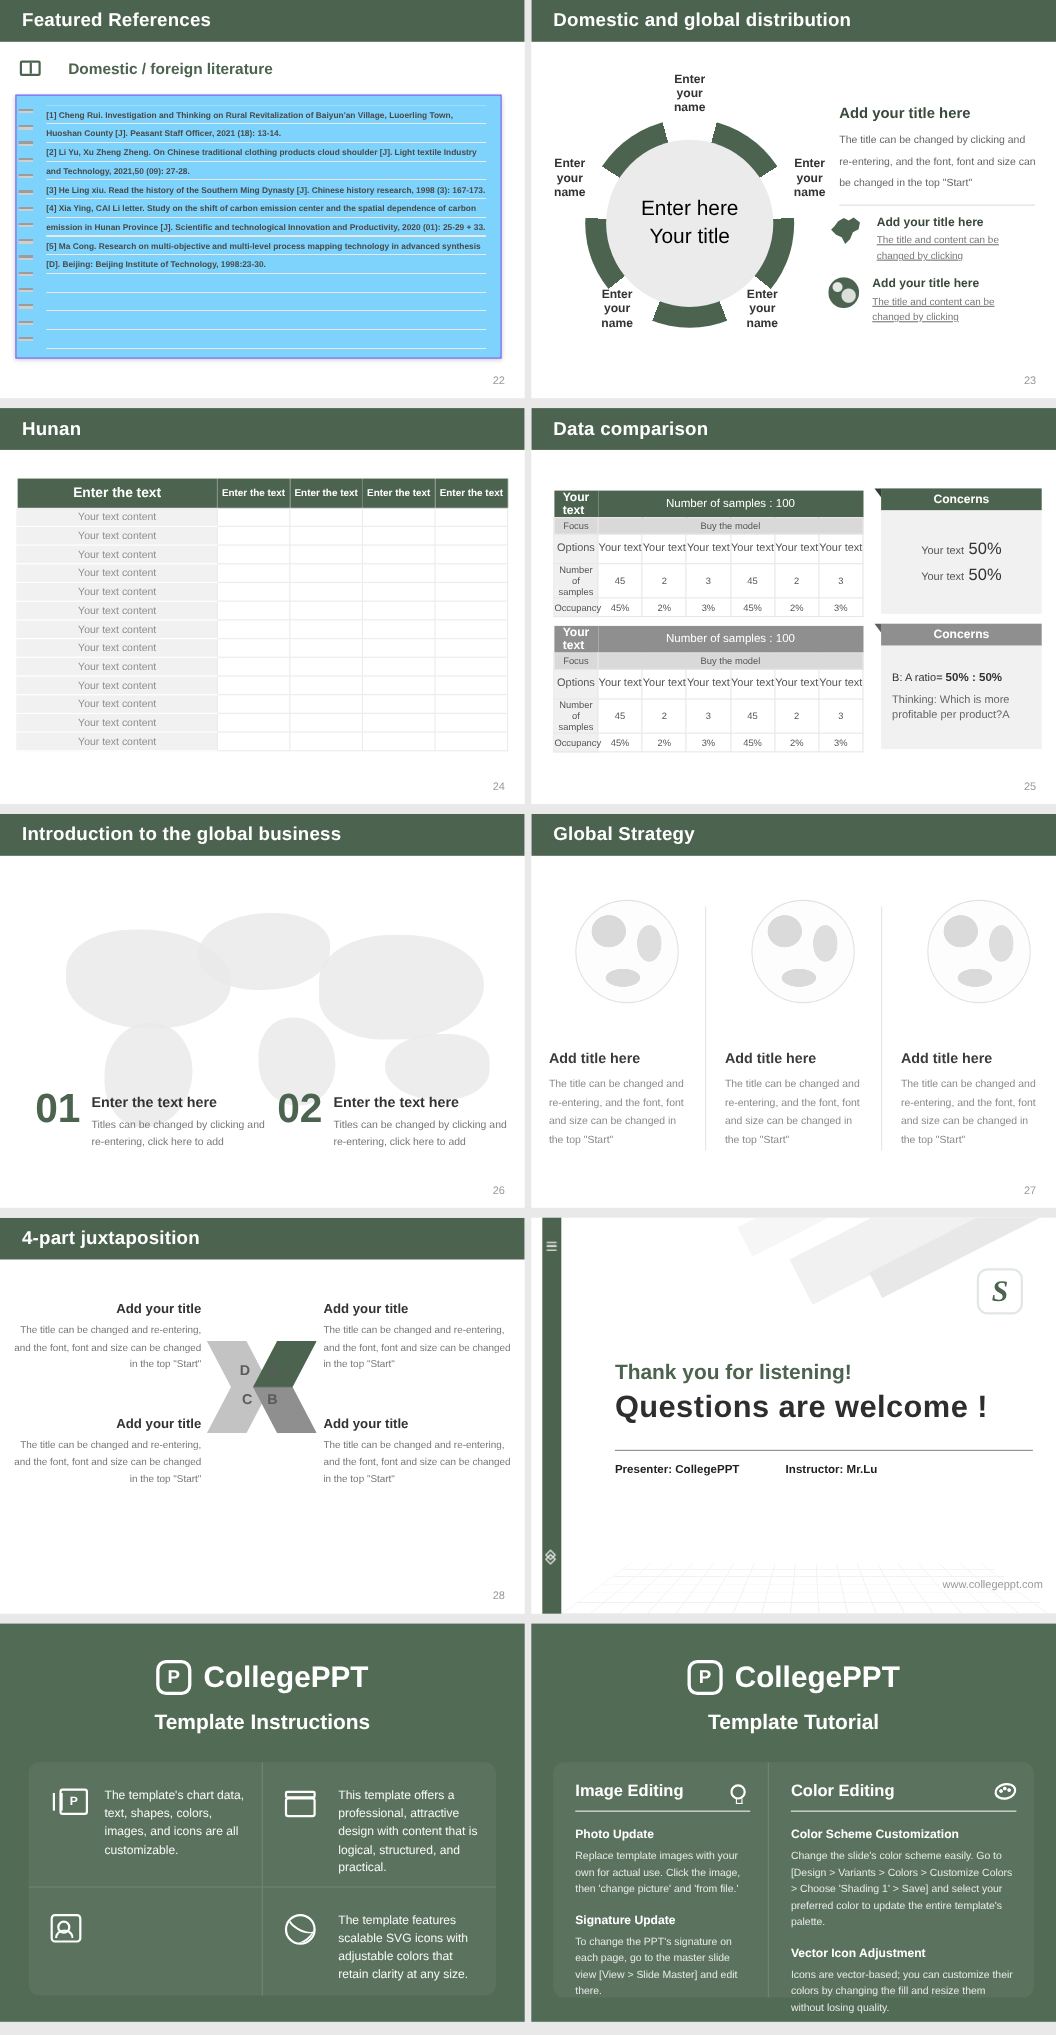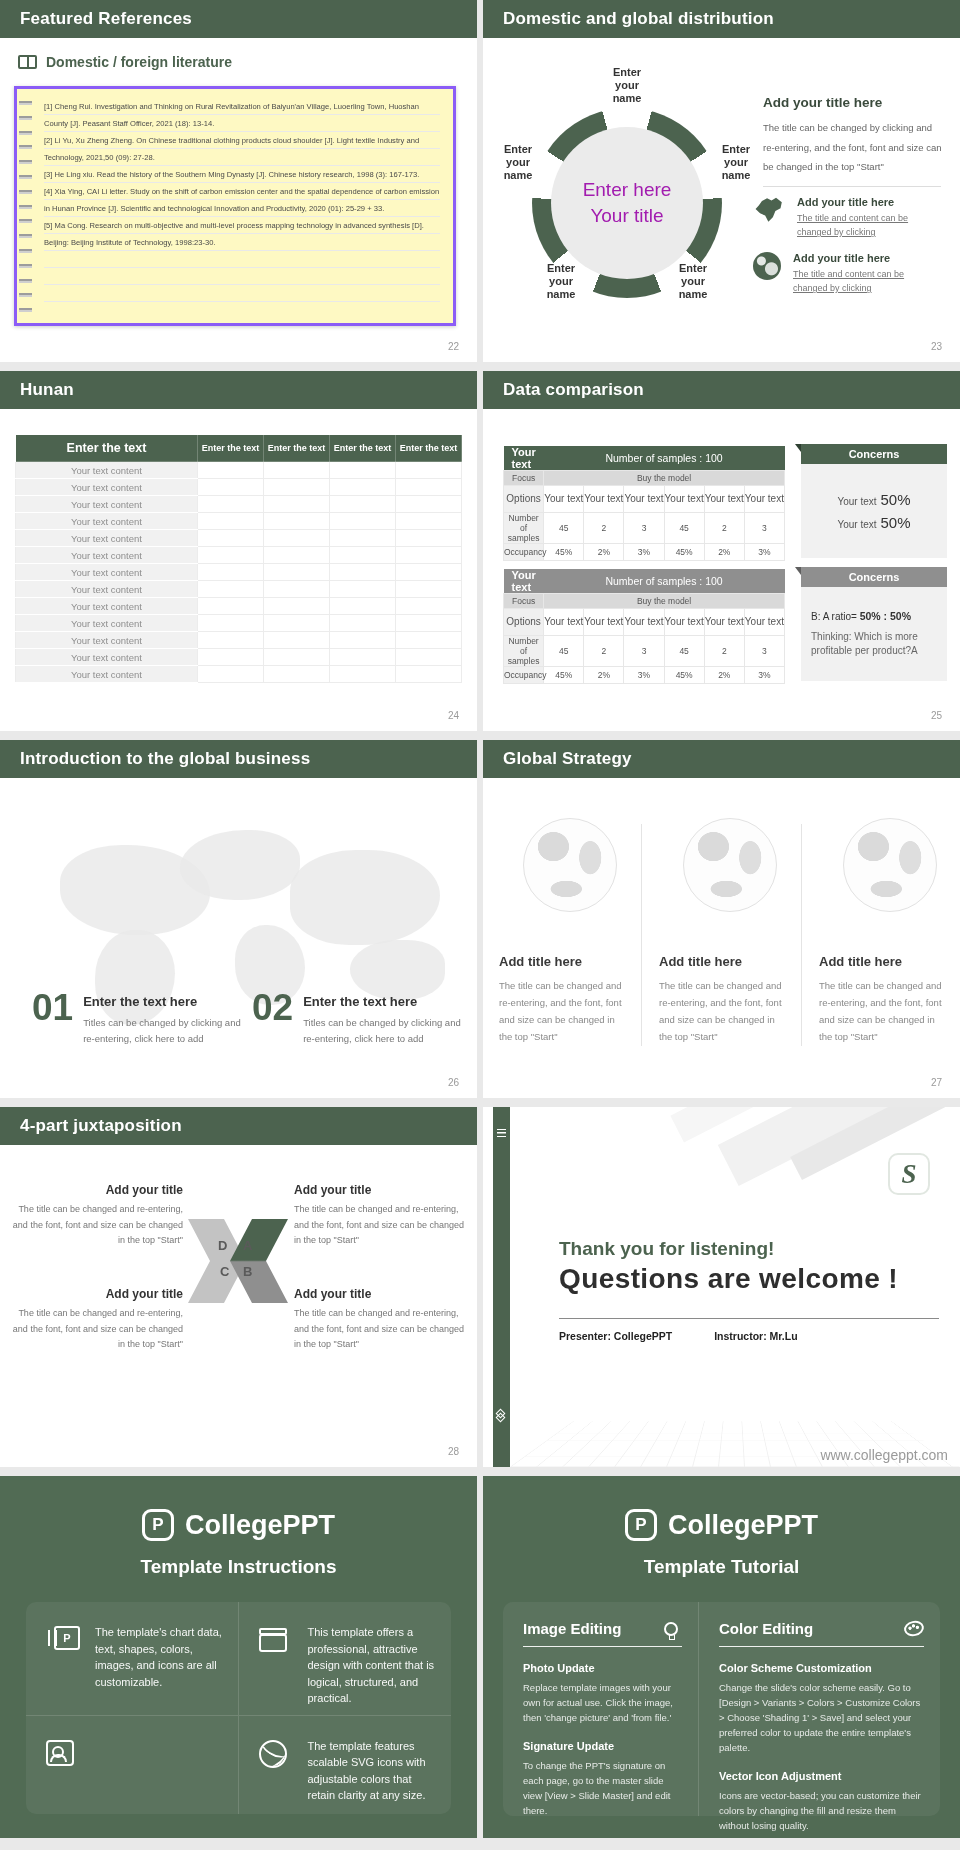--- a/index.html
+++ b/index.html
@@ -11,31 +11,31 @@
   body{width:960px;margin:0;background:#e9e9e9;font-family:"Liberation Sans","DejaVu Sans",sans-serif;}
   .page{display:grid;width:960px;grid-template-columns:477px 477px;grid-template-rows:362px 360px 358px 360px 362px;column-gap:6px;row-gap:9px;background:#e9e9e9;padding-bottom:12px;}
   .slide{position:relative;background:#fff;overflow:hidden;}
   .bar{height:38px;background:var(--green);color:#fff;font-size:17px;font-weight:700;line-height:38px;padding-left:20px;letter-spacing:.2px;}
   .pg{position:absolute;right:18px;bottom:10px;font-size:10px;color:#9a9a9a;}
 
   
   .sect{position:absolute;left:18px;top:54px;display:flex;align-items:center;gap:9px;}
   .book{width:19px;height:14px;border:2px solid var(--green);border-radius:2px;position:relative;}
   .book::before{content:"";position:absolute;left:50%;top:0;bottom:0;width:2px;background:var(--green);transform:translateX(-50%);}
-  .sect-label{color:var(--green);font-weight:700;font-size:14px;}
-  .refbox{position:absolute;left:14px;top:86px;width:442px;height:240px;background:#fef9c3;box-shadow:0 1px 4px rgba(0,0,0,.20);border:3px solid #8b5cf6;}
+  .sect-label{color:var(--green);font-weight:700;font-size:14px;margin-left:16px;}
+  .refbox{position:absolute;left:14px;top:86px;width:442px;height:240px;background:#7dd3fc;box-shadow:0 1px 4px rgba(0,0,0,.20);border:1px solid #8b5cf6;font-weight:bold;}
   .coils{position:absolute;left:2px;top:8px;bottom:8px;width:13px;background:repeating-linear-gradient(180deg,transparent 0 4px,#9c9c9c 4px 6px,#cfcfcf 6px 8px,transparent 8px 14.8px);}
   .reftext{position:absolute;left:27px;right:13px;top:9px;bottom:6px;font-size:7.6px;color:#4a4a4a;line-height:17px;background:repeating-linear-gradient(180deg,transparent 0 16px,#e9e9e9 16px 17px);}
   .reftext p{margin:0;}
 
   
   .ring{position:absolute;left:49px;top:108px;width:190px;height:190px;border-radius:50%;
     background:conic-gradient(from 0deg,transparent 0deg 15deg,var(--green) 15deg 57deg,transparent 57deg 87deg,var(--green) 87deg 129deg,transparent 129deg 159deg,var(--green) 159deg 201deg,transparent 201deg 231deg,var(--green) 231deg 273deg,transparent 273deg 303deg,var(--green) 303deg 345deg,transparent 345deg 360deg);}
   .core{position:absolute;left:68px;top:127px;width:152px;height:152px;border-radius:50%;background:#ebebeb;display:flex;flex-direction:column;align-items:center;justify-content:center;gap:4px;}
-  .core div{font-size:19px;color:#a21caf;}
+  .core div{font-size:19px;color:#000000;}
   .rlabel{position:absolute;width:48px;text-align:center;font-weight:700;font-size:11px;color:#333;line-height:13px;}
   .rl-top{left:120px;top:66px;}
   .rl-ur{left:229px;top:143px;}
   .rl-lr{left:186px;top:262px;}
   .rl-ll{left:54px;top:262px;}
   .rl-ul{left:11px;top:143px;}
   .rtitle{position:absolute;left:280px;top:95px;font-size:13.5px;font-weight:700;color:#3a4a3c;}
   .rbody{position:absolute;left:280px;top:118px;width:180px;font-size:9.5px;color:#666;line-height:19.5px;}
   .rdiv{position:absolute;left:280px;top:186px;width:178px;height:1px;background:#ddd;}
   .ditem{position:absolute;left:270px;display:flex;gap:12px;width:195px;}
@@ -129,21 +129,21 @@
   .tk-dia span{display:block;width:7px;height:7px;border:1.5px solid #fff;transform:rotate(45deg);margin-top:-3px;}
   .tk-logo{position:absolute;right:30px;top:46px;width:42px;height:42px;border:2px solid #e1e7e1;border-radius:10px;display:flex;align-items:center;justify-content:center;background:#fff;}
   .tk-logo span{font-family:"Liberation Serif","DejaVu Serif",serif;font-style:italic;font-weight:700;font-size:27px;color:var(--green);}
   .tk-h1{position:absolute;left:76px;top:131px;font-size:19px;font-weight:700;color:var(--green);}
   .tk-h2{position:absolute;left:76px;top:156px;font-size:28px;font-weight:700;color:#2e2e2e;letter-spacing:.4px;}
   .tk-line{position:absolute;left:76px;top:211px;width:380px;height:1px;background:#8a8a8a;}
   .tk-pres{position:absolute;left:76px;top:223px;font-size:10.5px;font-weight:700;color:#222;display:flex;gap:42px;}
   .tk-grid{position:absolute;left:27px;right:0;bottom:0;height:120px;opacity:.22;
     background:repeating-linear-gradient(90deg,#bdbdbd 0 1px,transparent 1px 26px),repeating-linear-gradient(0deg,#bdbdbd 0 1px,transparent 1px 20px);
     transform:perspective(260px) rotateX(58deg);transform-origin:bottom;}
-  .tk-web{position:absolute;right:12px;bottom:4px;font-size:14px;color:#9a9a9a;}
+  .tk-web{position:absolute;right:12px;bottom:20px;font-size:10px;color:#9a9a9a;}
 
   
   .panel{position:relative;background:var(--panel);overflow:hidden;color:#fff;}
   .brandrow{display:flex;align-items:center;justify-content:center;gap:11px;padding-top:33px;}
   .brandmark{width:32px;height:32px;border:3px solid #fff;border-radius:9px;display:flex;align-items:center;justify-content:center;font-weight:800;font-size:17px;}
   .brandname{font-size:27px;font-weight:800;}
   .ptitle{text-align:center;font-size:19px;font-weight:700;margin-top:15px;}
   .cardgrid{position:absolute;left:26px;right:26px;top:126px;bottom:24px;background:rgba(255,255,255,.06);border-radius:10px;display:grid;grid-template-columns:1fr 1fr;grid-template-rows:1fr 1fr;}
   .card{padding:22px 14px 8px 20px;display:flex;gap:13px;}
   .card:nth-child(odd){border-right:1px solid rgba(255,255,255,.14);}

